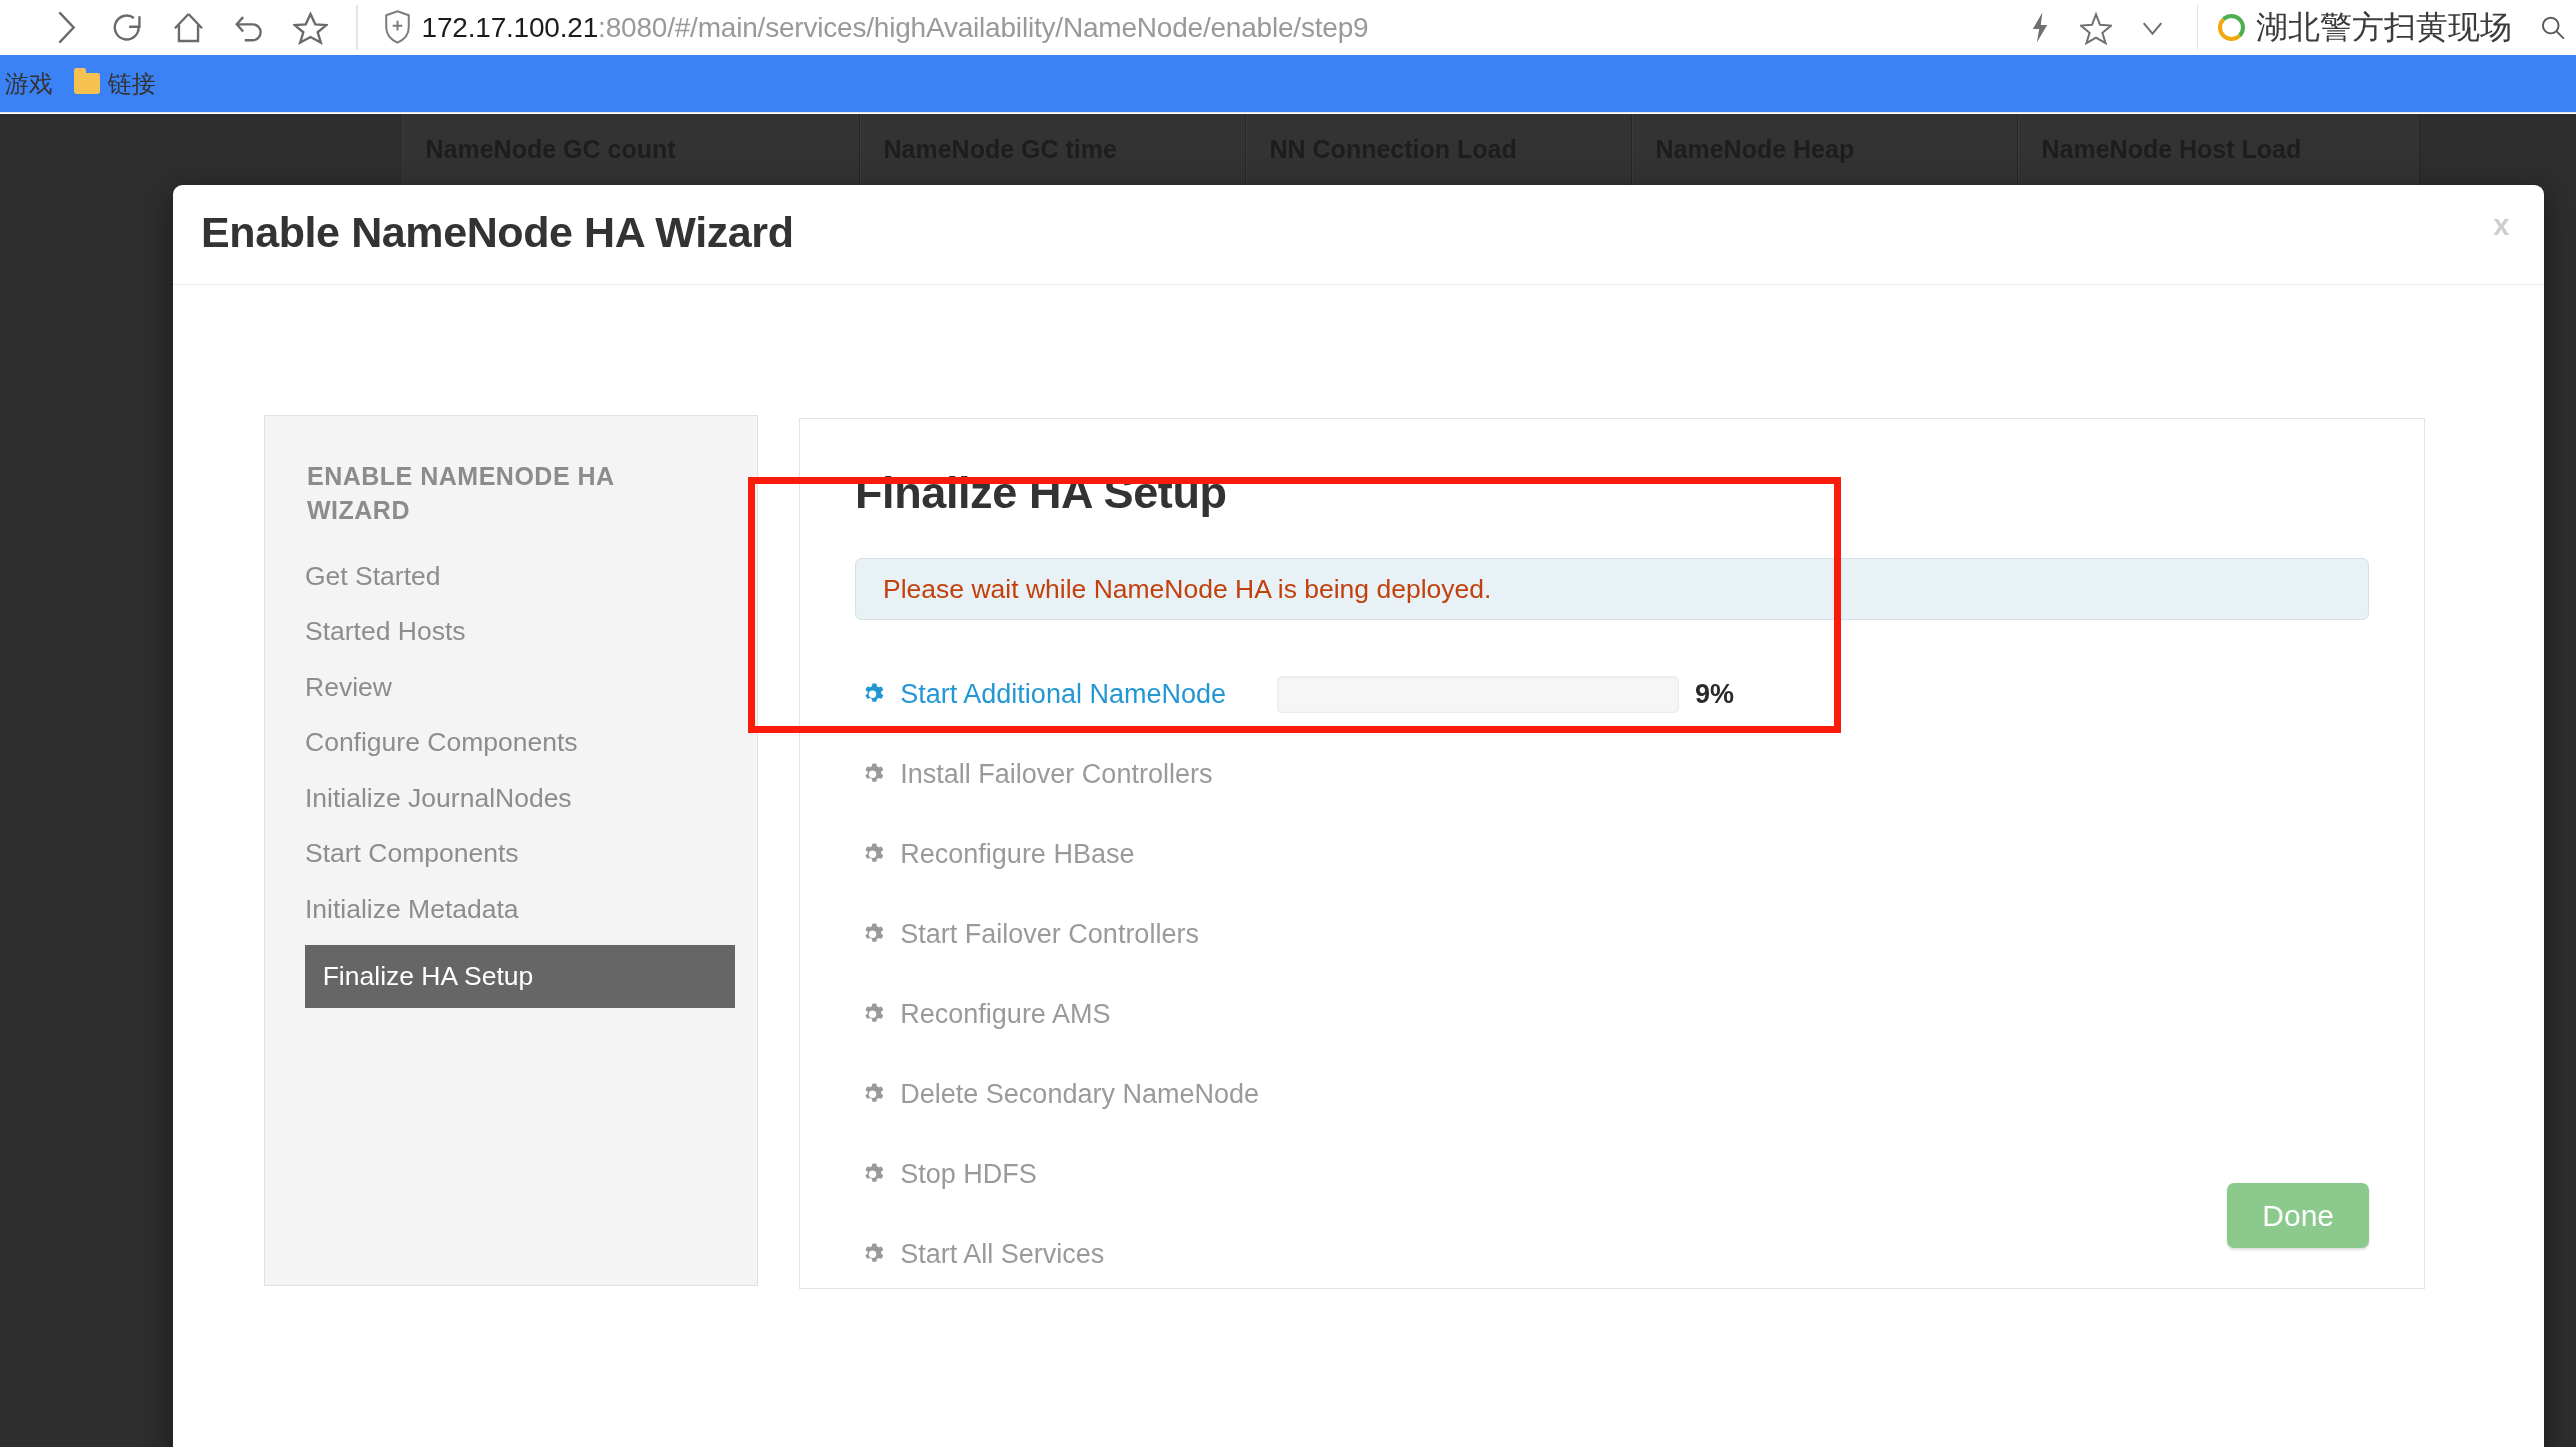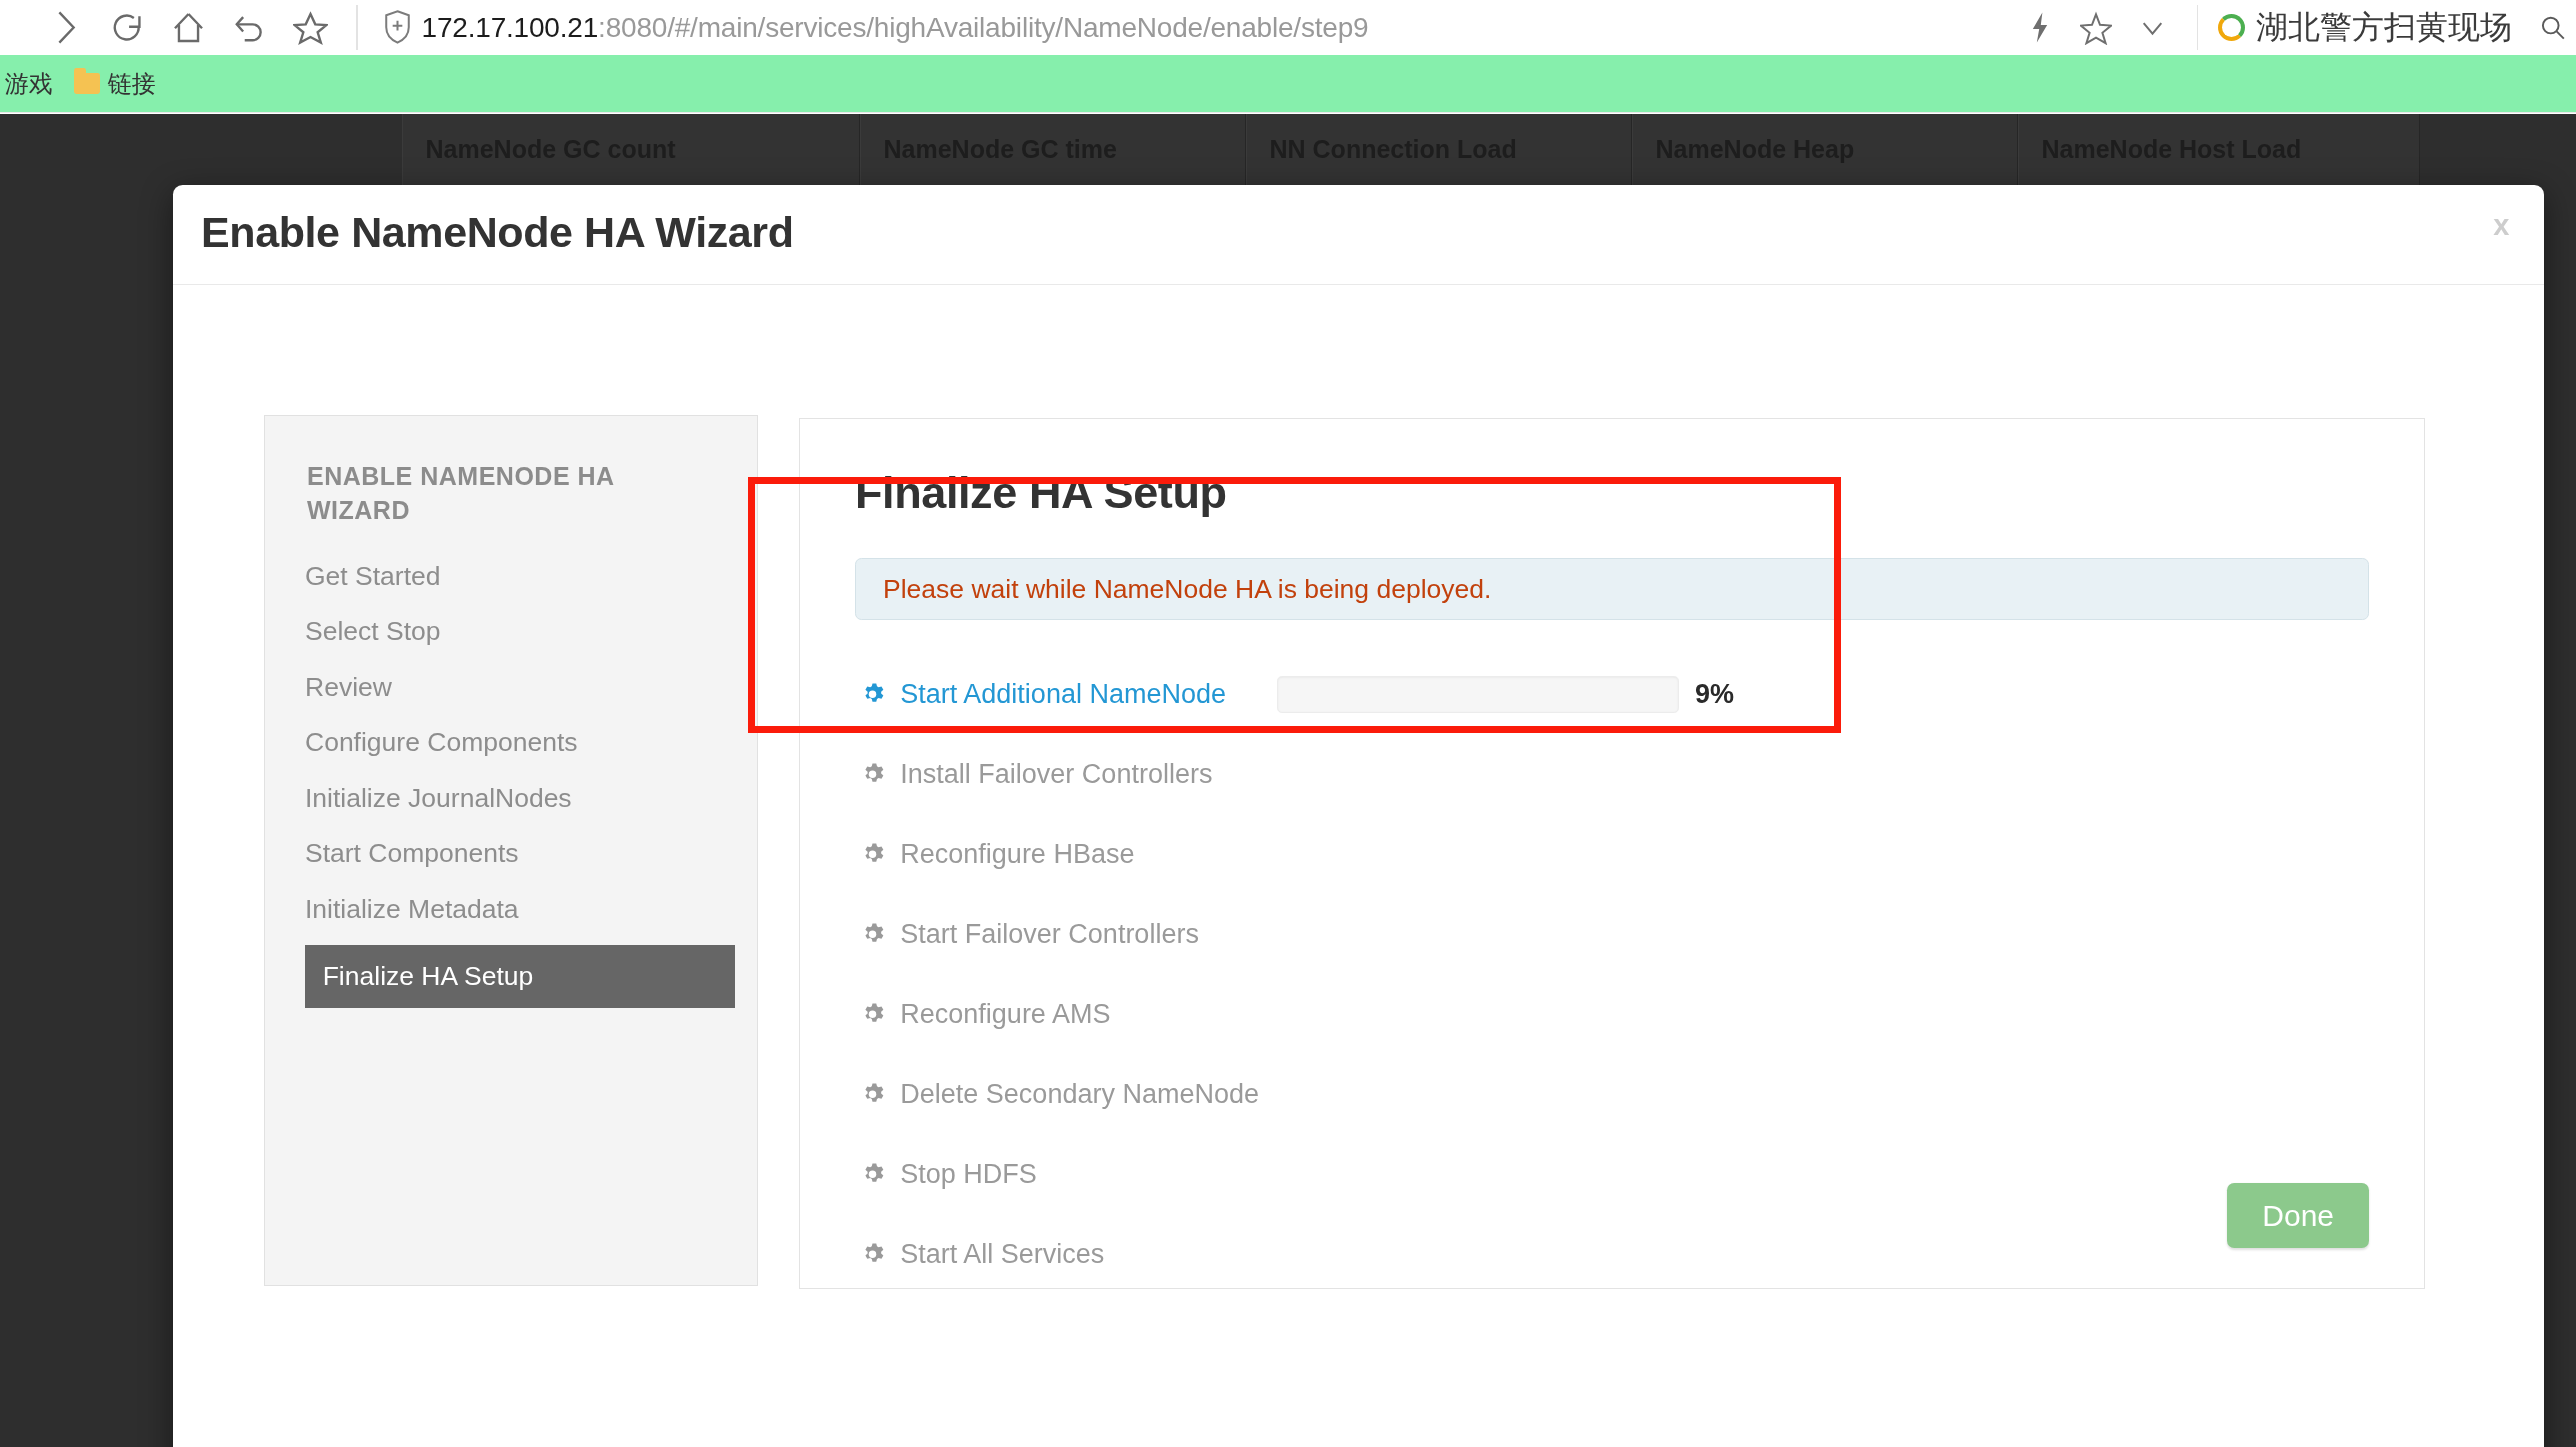--- a/index.html
+++ b/index.html
@@ -103,21 +103,21 @@
     color:#5a5a5a;
     flex: 0 0 auto;
     padding-right: 9.6px;
   }
 
   
   #bookmarks-bar {
     position: absolute;
     left: 0; top: 55px;
     width: 2576px; height: 58px;
-    background: #86efac;
+    background: #3b82f6;
     display: flex;
     align-items: center;
     gap: 21px;
     padding-left: 4.8px;
     border-bottom: 1.6px solid #e8e8e8;
   }
   .bm {
     display: flex; align-items: center; gap: 8px;
     font-size: 24px;
     color: #333333;
@@ -489,21 +489,21 @@
     <div id="modal-title">Enable NameNode HA Wizard</div>
     <div id="modal-close">x</div>
   </div>
 
   <div id="modal-body">
 
     <div id="wizard-sidebar">
       <div id="sidebar-heading">ENABLE NAMENODE HA WIZARD</div>
       <ul id="sidebar-list">
         <li class="sidebar-item">Get Started</li>
-        <li class="sidebar-item">Select Stop</li>
+        <li class="sidebar-item">Started Hosts</li>
         <li class="sidebar-item">Review</li>
         <li class="sidebar-item">Configure Components</li>
         <li class="sidebar-item">Initialize JournalNodes</li>
         <li class="sidebar-item">Start Components</li>
         <li class="sidebar-item">Initialize Metadata</li>
         <li class="sidebar-item active">Finalize HA Setup</li>
       </ul>
     </div>
 
     <div id="content-panel">

